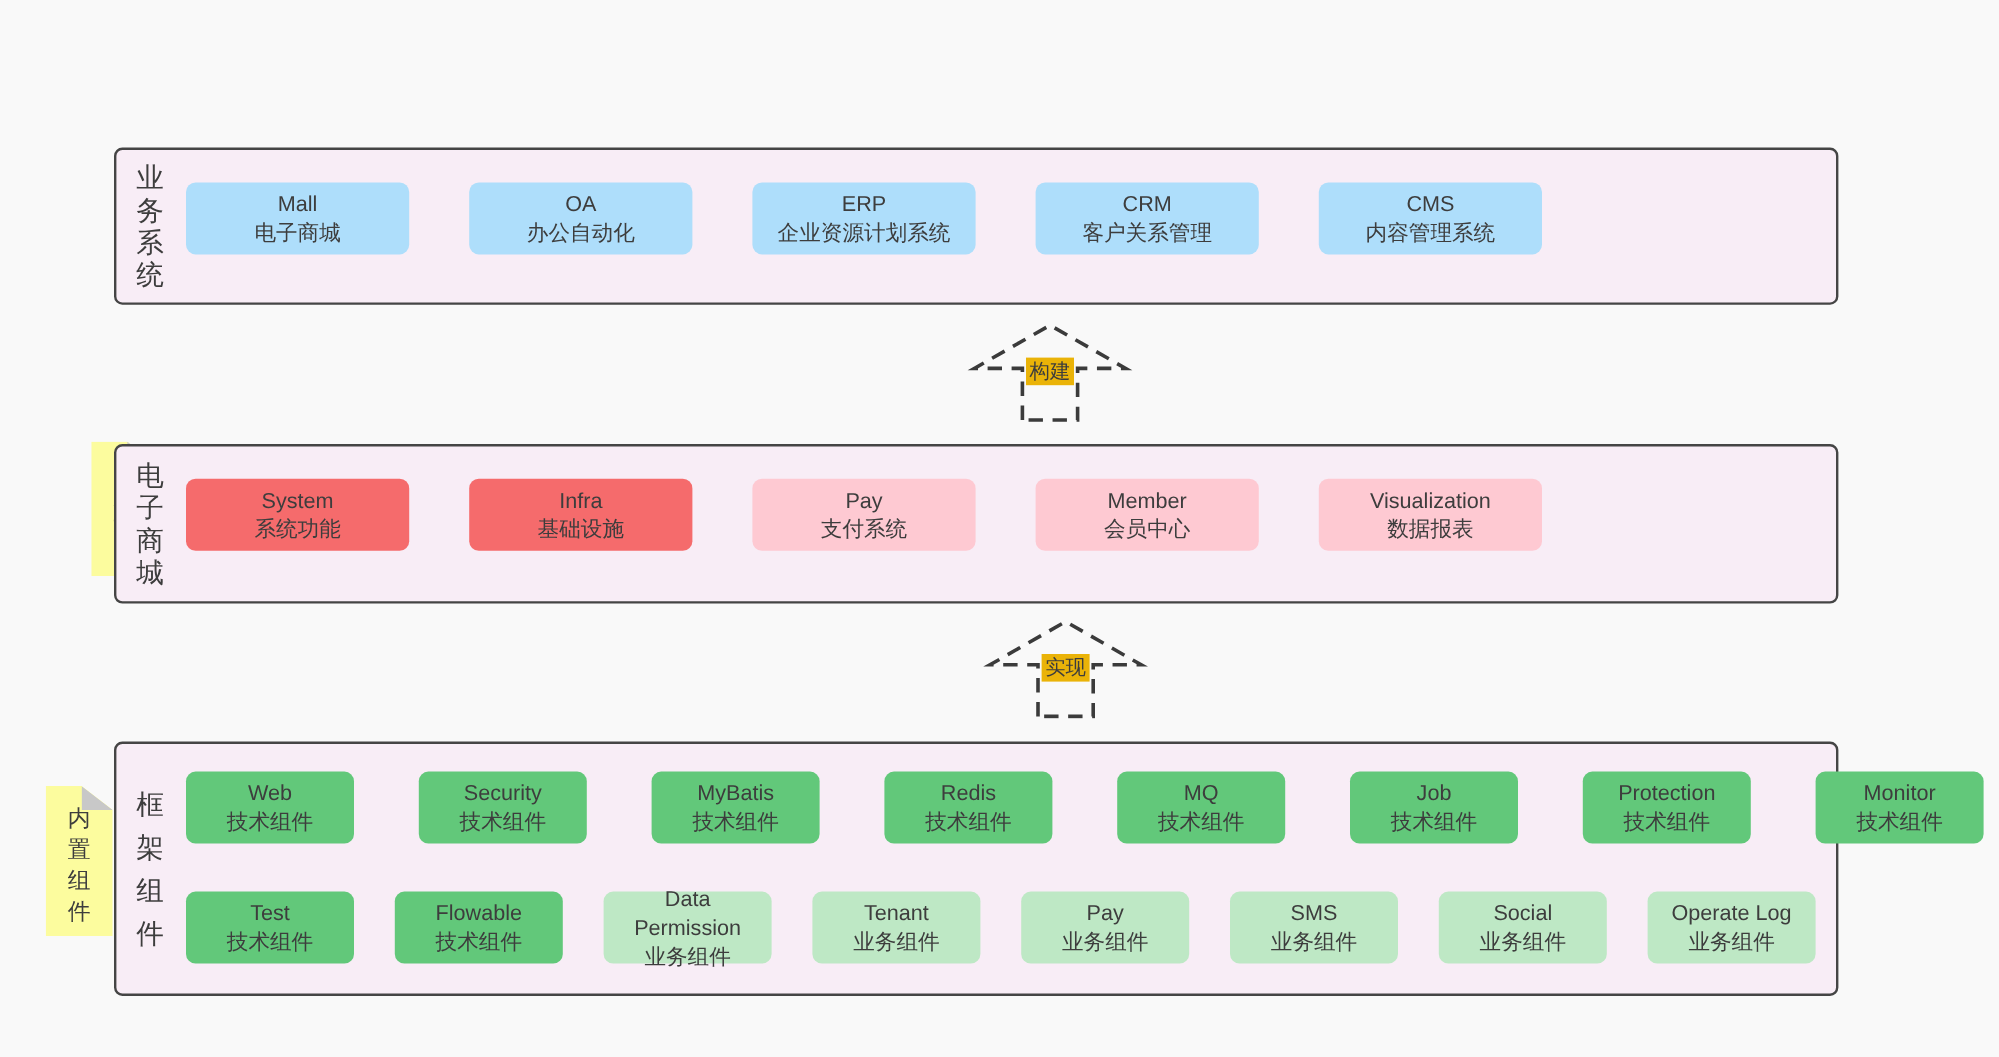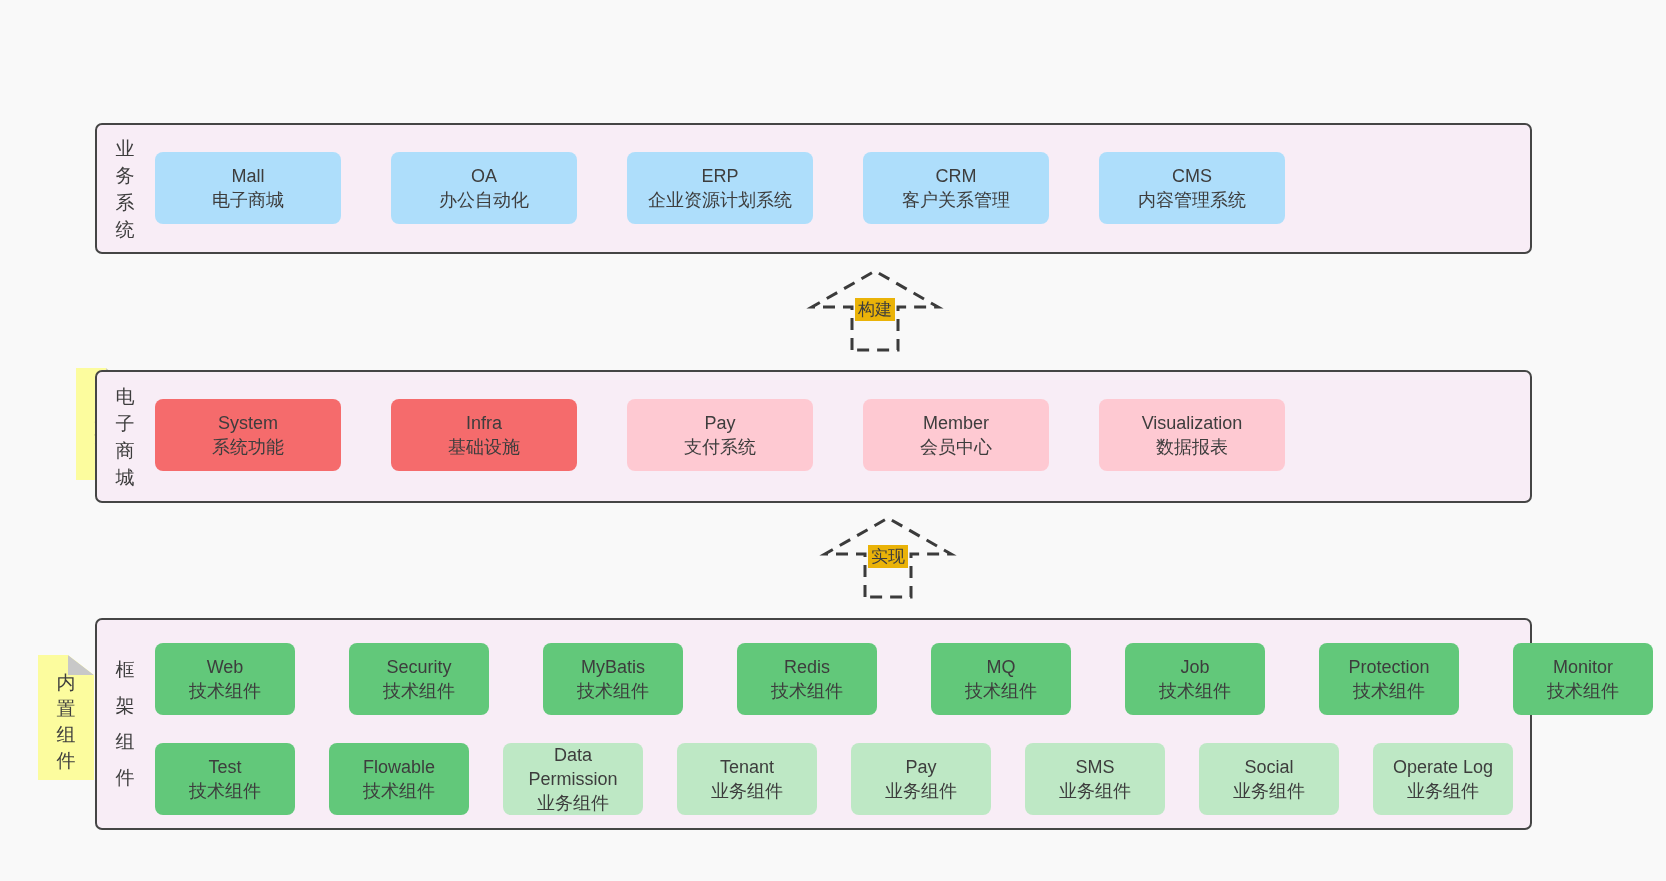--- a/index.html
+++ b/index.html
@@ -11,32 +11,32 @@
   .container{
     position:absolute;left:95px;width:1437px;background:#f8edf6;
     border:2px solid #454545;border-radius:7px;box-sizing:border-box;z-index:1;
   }
   #layer-business{top:123px;height:131px;}
   #layer-modules{top:370px;height:133px;}
   #layer-components{top:618px;height:212px;}
 
   .v-label{
     position:absolute;left:16px;top:50%;transform:translateY(-50%);
-    width:24px;font-size:19px;line-height:27px;text-align:center;
+    width:24px;font-size:23px;line-height:27px;text-align:center;
     word-break:break-all;white-space:normal;color:#3d3d3d;
   }
   #layer-components .v-label{line-height:36px;}
 
   .boxes{position:absolute;left:58px;display:flex;}
   .row-wide{top:27px;gap:50px;}
   #layer-components .row-1{top:23px;gap:54px;}
   #layer-components .row-2{top:123px;gap:34px;}
 
   .box{
-    width:186px;height:72px;border-radius:8px;
+    width:186px;height:60px;border-radius:8px;
     display:flex;flex-direction:column;align-items:center;justify-content:center;
     text-align:center;font-size:18px;line-height:24px;flex:none;
   }
   .box-sm{width:140px;}
   .box-sm .t{max-width:114px;}
   .blue{background:#aedefb;}
   .red{background:#f56b6c;}
   .pink{background:#fec9d2;}
   .green{background:#62c87a;}
   .light{background:#bee8c5;}

